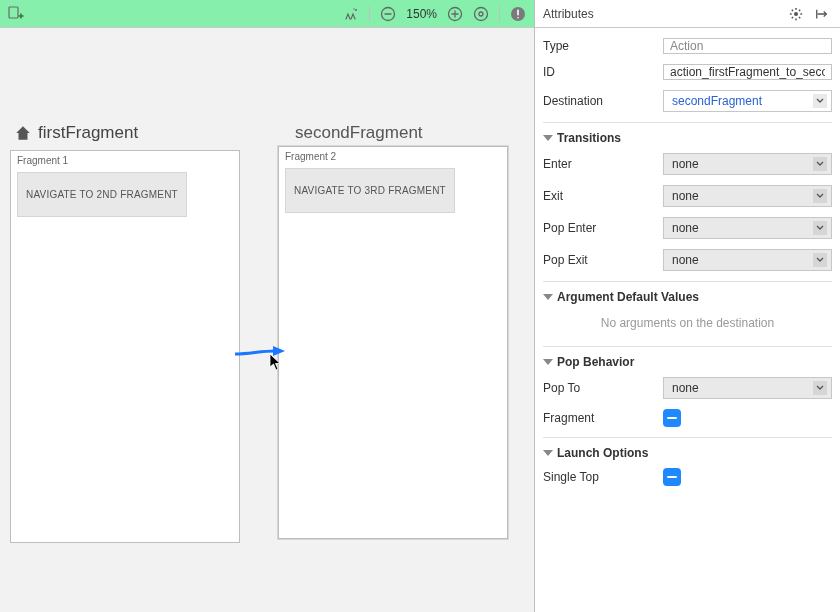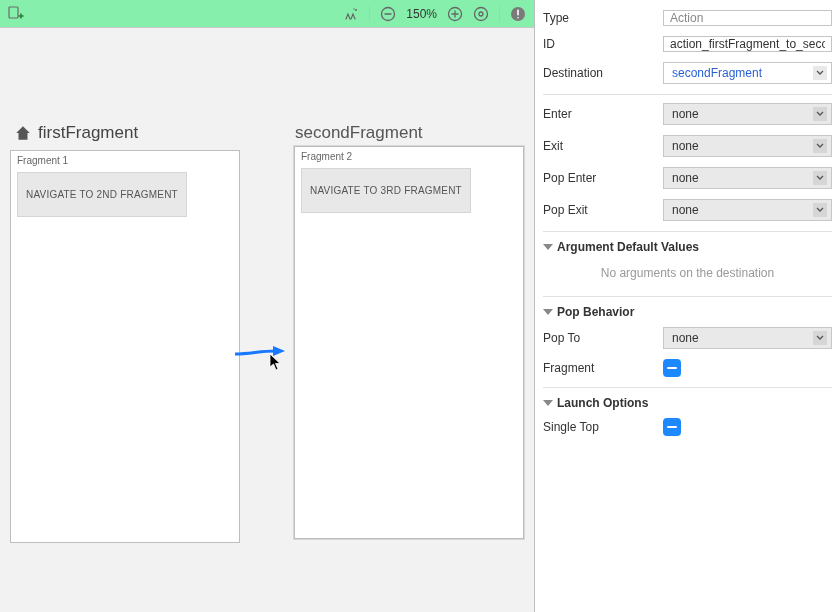--- a/index.html
+++ b/index.html
@@ -53,21 +53,21 @@
   position: absolute;
   width: 230px; height: 393px;
   border: 1px solid #bdbdbd;
   background: #fff;
   box-shadow: 0 0 0 rgba(0,0,0,0);
 }
 .fragment-box.selected {
   box-shadow: 0 0 0 1px rgba(60,60,60,0.15);
 }
 .fb-first { left: 10px; top: 122px; }
-.fb-second { left: 294px; top: 118px; }
+.fb-second { left: 278px; top: 118px; }
 .frag-inner-label {
   font-size: 10px; color: #666; padding: 4px 6px 6px 6px;
 }
 .frag-button {
   margin: 0 6px;
   background: #e8e8e8;
   border: 1px solid #d5d5d5;
   font-size: 10px;
   color: #555;
   padding: 16px 8px;
@@ -237,20 +237,39 @@
 
       <div class="cursor-icon">
         <svg width="14" height="18" viewBox="0 0 14 18">
             <path d="M1 1 L1 14 L4.5 11 L7 17 L9 16 L6.5 10.5 L11 10.5 Z" fill="#000" stroke="#fff" stroke-width="0.8"></path>
           </svg>
       </div>
     </div>
   </div>
 
   <div class="attr-panel">
+    <div class="attr-header">
+      <span class="attr-header-title">Attributes</span>
+      <div class="attr-header-icons">
+        <span class="tb-btn">
+          <svg width="14" height="14" viewBox="0 0 16 16">
+              <circle cx="8" cy="8" r="2.3" fill="#555"></circle>
+              <g stroke="#555" stroke-width="1.8">
+                <path d="M8 1 v2 M8 13 v2 M1 8 h2 M13 8 h2 M3.2 3.2 l1.4 1.4 M11.4 11.4 l1.4 1.4 M12.8 3.2 l-1.4 1.4 M4.6 11.4 l-1.4 1.4"></path>
+              </g>
+            </svg>
+        </span>
+        <span class="tb-btn">
+          <svg width="14" height="14" viewBox="0 0 16 16">
+              <path d="M3 8 h10 M10 5 l3 3 l-3 3" stroke="#555" stroke-width="1.5" fill="none"></path>
+              <path d="M2 3 v10" stroke="#555" stroke-width="1.5"></path>
+            </svg>
+        </span>
+      </div>
+    </div>
 
     <div class="attr-body">
       <div class="attr-row">
         <span class="label">Type</span>
         <input class="attr-input" readonly="" style="color: rgb(136, 136, 136);" value="Action">
       </div>
       <div class="attr-row">
         <span class="label">ID</span>
         <input class="attr-input" value="action_firstFragment_to_secondFragment" style="">
       </div>
@@ -260,20 +279,24 @@
           <span>secondFragment</span>
           <span class="dd-arrow">
               <svg width="8" height="8" viewBox="0 0 8 8">
                 <path d="M1 2 l3 3 l3 -3" stroke="#555" stroke-width="1.3" fill="none"></path>
               </svg>
             </span>
         </div>
       </div>
 
       <div class="divider"></div>
+      <div class="section-head">
+        <span class="tri"></span>
+        <span>Transitions</span>
+      </div>
       <div class="attr-row">
         <span class="label">Enter</span>
         <div class="attr-dropdown">
           <span>none</span>
           <span class="dd-arrow">
               <svg width="8" height="8" viewBox="0 0 8 8">
                 <path d="M1 2 l3 3 l3 -3" stroke="#555" stroke-width="1.3" fill="none"></path>
               </svg>
             </span>
         </div>

